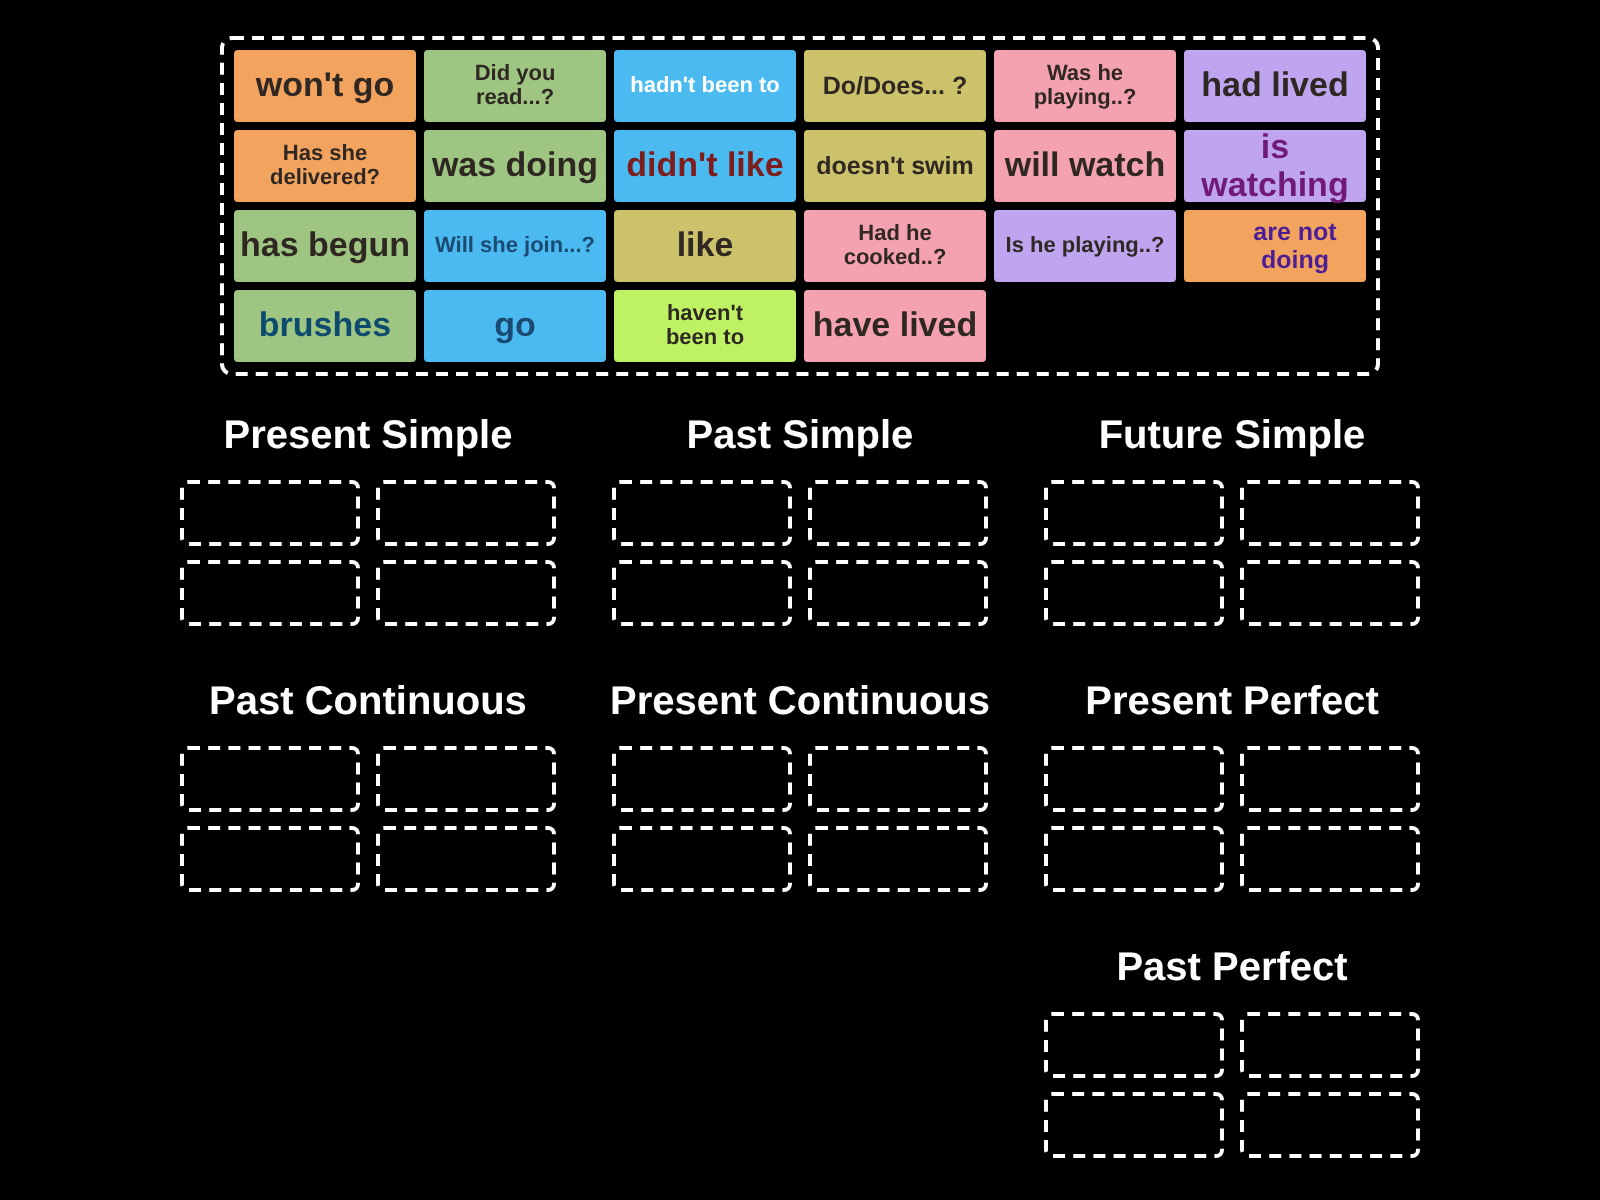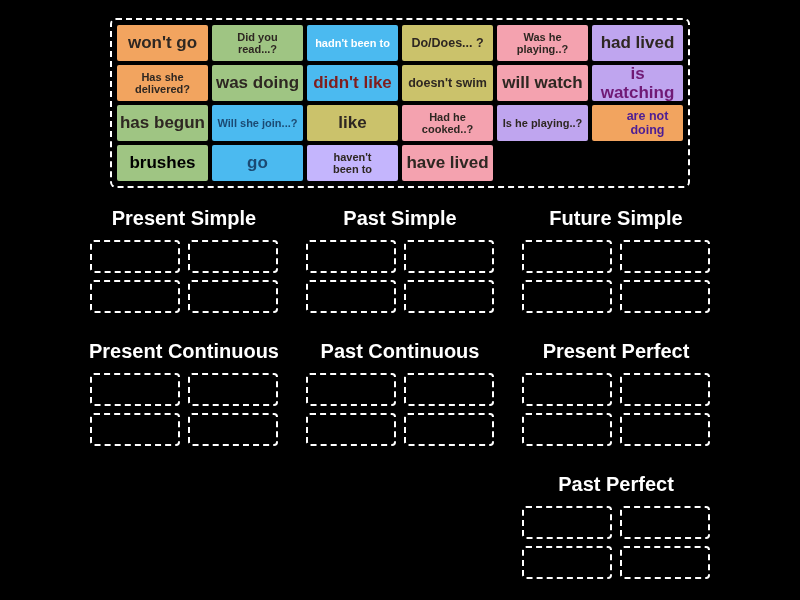--- a/index.html
+++ b/index.html
@@ -94,23 +94,23 @@
       <div class="tile md" style="background: rgb(203, 194, 107); color: rgb(46, 39, 34);">doesn't swim</div>
       <div class="tile lg" style="background: rgb(244, 162, 175); color: rgb(46, 39, 34);">will watch</div>
       <div class="tile lg" style="background: rgb(191, 165, 239); color: #701a75;">is watching</div>
       <div class="tile lg" style="background: rgb(159, 197, 131); color: rgb(46, 39, 34);">has begun</div>
       <div class="tile sm" style="background: rgb(75, 186, 240); color: rgb(27, 74, 115);">Will she join...?</div>
       <div class="tile lg" style="background: rgb(203, 194, 107); color: rgb(46, 39, 34);">like</div>
       <div class="tile sm" style="background: rgb(244, 162, 175); color: rgb(46, 39, 34);">Had he
 cooked..?</div>
       <div class="tile sm" style="background: rgb(191, 165, 239); color: rgb(46, 39, 34);">Is he playing..?</div>
       <div class="tile md" style="background: rgb(242, 164, 95); color: #4c1d95; padding-left: 20px;">are not doing</div>
-      <div class="tile lg" style="background: rgb(159, 197, 131); color: #000000;">brushes</div>
+      <div class="tile lg" style="background: rgb(159, 197, 131); color: #0c4a6e;">brushes</div>
       <div class="tile lg" style="background: rgb(75, 186, 240); color: rgb(27, 74, 115);">go</div>
-      <div class="tile sm" style="background: #c4b5fd; color: rgb(46, 39, 34);">haven't
+      <div class="tile sm" style="background: #bef264; color: rgb(46, 39, 34);">haven't
 been to</div>
       <div class="tile lg" style="background: rgb(244, 162, 175); color: rgb(46, 39, 34);">have lived</div>
     </div>
   <div class="groups-area">
       <div class="group-row">
         <div class="group">
           <div class="group-header">Present Simple</div>
           <div class="slot-grid">
             <div class="slot"></div>
             <div class="slot"></div>
@@ -132,30 +132,30 @@
           <div class="slot-grid">
             <div class="slot"></div>
             <div class="slot"></div>
             <div class="slot"></div>
             <div class="slot"></div>
           </div>
         </div>
       </div>
       <div class="group-row">
         <div class="group">
-          <div class="group-header">Present Continuous</div>
+          <div class="group-header">Past Continuous</div>
           <div class="slot-grid">
             <div class="slot"></div>
             <div class="slot"></div>
             <div class="slot"></div>
             <div class="slot"></div>
           </div>
         </div>
         <div class="group">
-          <div class="group-header">Past Continuous</div>
+          <div class="group-header">Present Continuous</div>
           <div class="slot-grid">
             <div class="slot"></div>
             <div class="slot"></div>
             <div class="slot"></div>
             <div class="slot"></div>
           </div>
         </div>
         <div class="group">
           <div class="group-header">Present Perfect</div>
           <div class="slot-grid">

